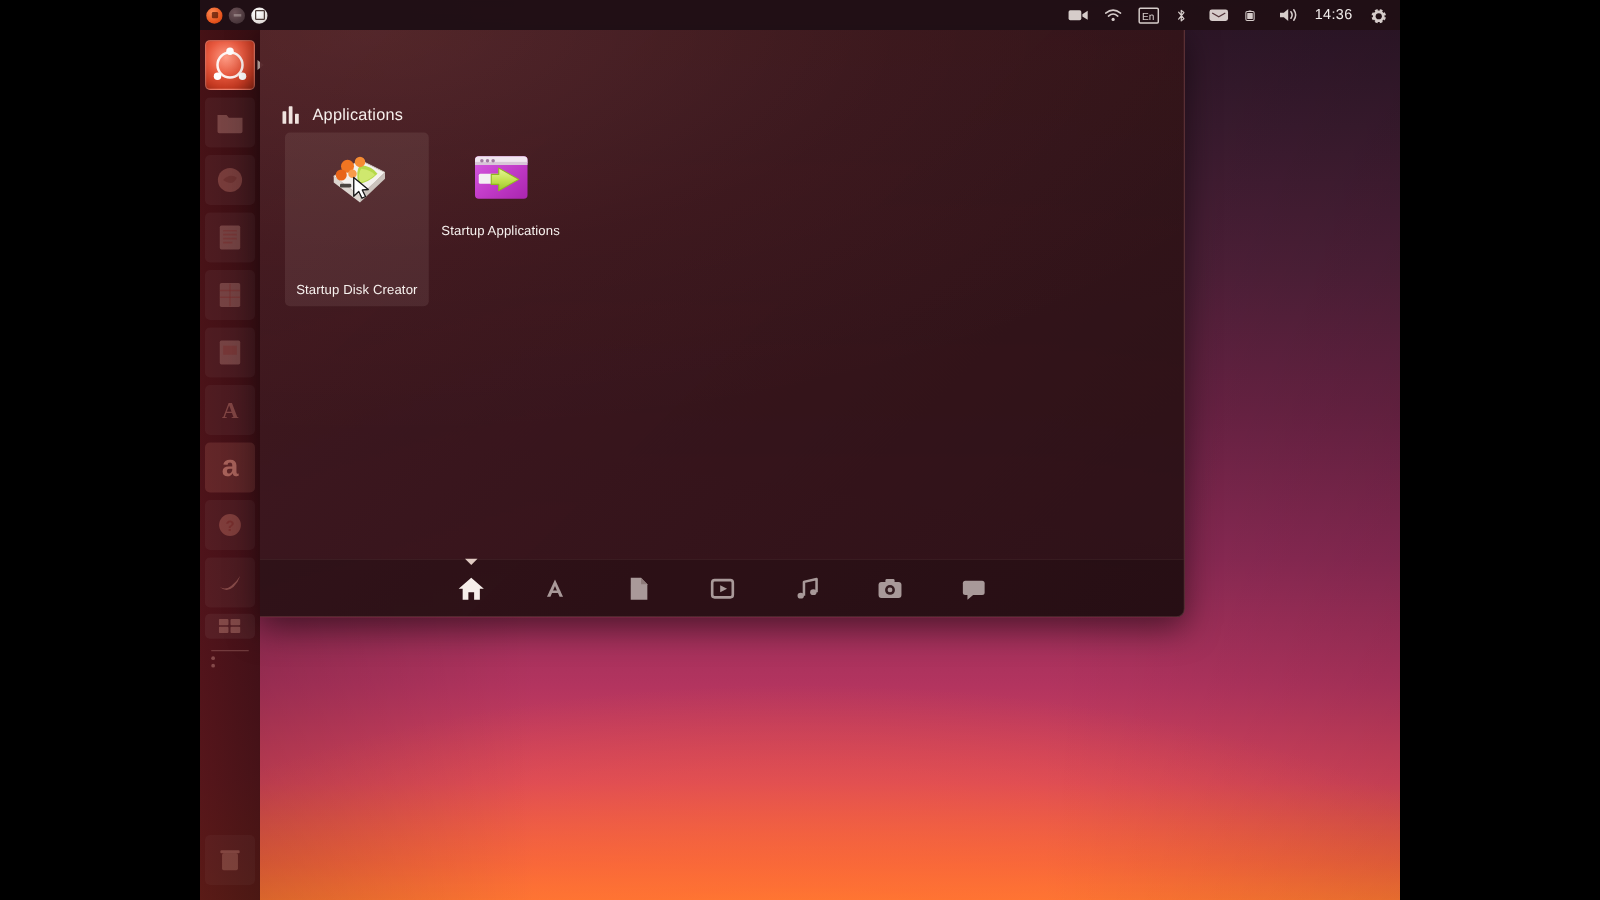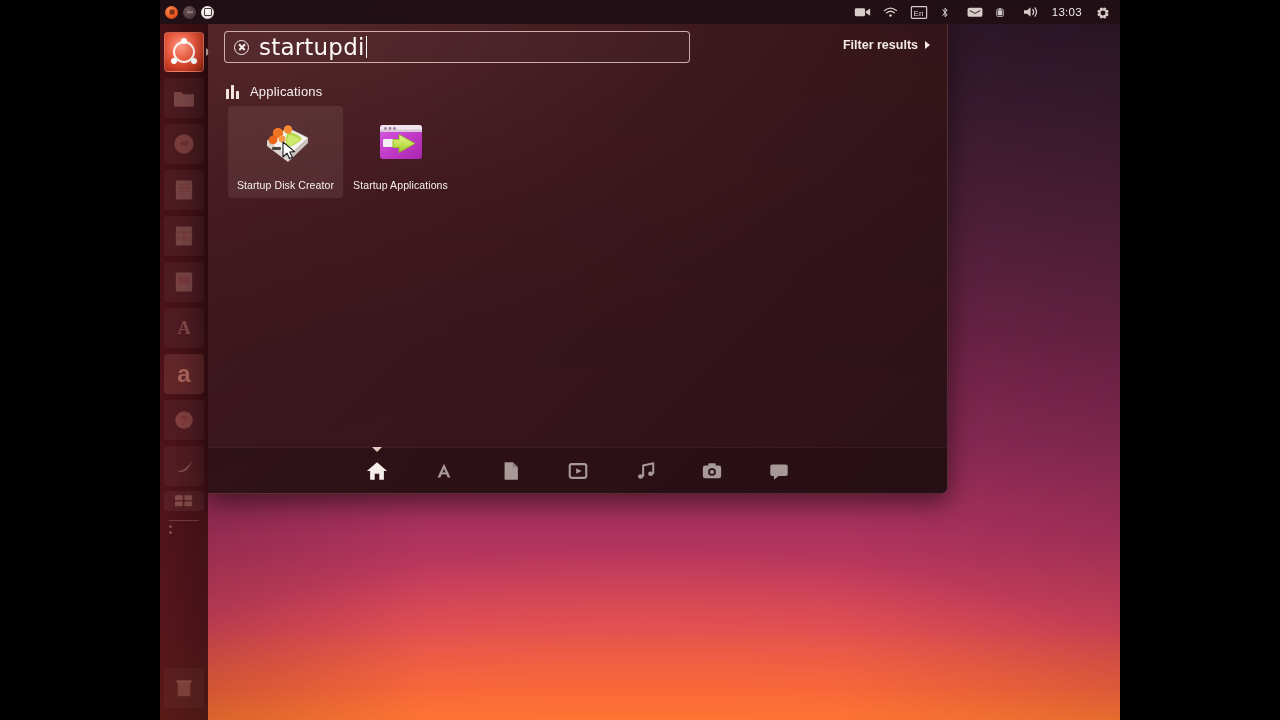--- a/index.html
+++ b/index.html
@@ -153,21 +153,21 @@
   #cat-icon i:nth-child(2){ height:14px; }
   #cat-icon i:nth-child(3){ height:8px; }
   #cat-label { color:#f6efec; font-size:13px; letter-spacing:0.2px; }
 
   
   #results { position:absolute; left:20px; top:82px; display:flex; gap:0; }
   .res {
     width:115px; padding:8px 4px 7px; border-radius:4px;
     display:flex; flex-direction:column; align-items:center; cursor:pointer;
   }
-  .res.active { background:rgba(255,235,225,0.085); }
+  .res.active { background:rgba(255,235,225,0.085);gap:47px; }
   .res-icon { width:56px; height:56px; position:relative; }
   .res-label {
     margin-top:9px; color:#f7f1ee; font-size:10.5px; text-align:center;
     white-space:nowrap; letter-spacing:0.1px;
   }
 
   
   #lensbar {
     position:absolute; left:0; bottom:0; width:740px; height:46px;
     background:rgba(22,9,12,0.30);
@@ -252,21 +252,21 @@
             <rect x="6.3" y="4.4" width="7.4" height="8.2" rx="0.8" fill="#efe7e4"></rect>
           </svg>
         </span>
         <span class="tray-ico">
           <svg viewBox="0 0 20 16" width="18" height="14">
             <path d="M2 6 L5.5 6 L9.5 2.6 L9.5 13.4 L5.5 10 L2 10 Z" fill="#efe7e4"></path>
             <path d="M12 5 Q14.2 8 12 11" stroke="#efe7e4" stroke-width="1.4" fill="none" stroke-linecap="round"></path>
             <path d="M14.6 3.2 Q18 8 14.6 12.8" stroke="#efe7e4" stroke-width="1.4" fill="none" stroke-linecap="round"></path>
           </svg>
         </span>
-        <span id="clock">13:03</span>
+        <span id="clock">14:36</span>
         <span class="tray-ico">
           <svg viewBox="0 0 20 20" width="16" height="16">
             <g fill="#efe7e4">
               <circle cx="10" cy="10" r="7.2"></circle>
             </g>
             <circle cx="10" cy="10" r="3.1" fill="#200f14"></circle>
             <g stroke="#200f14" stroke-width="2.1">
               <line x1="10" y1="1" x2="10" y2="4.2"></line>
               <line x1="10" y1="15.8" x2="10" y2="19"></line>
               <line x1="1" y1="10" x2="4.2" y2="10"></line>
@@ -414,32 +414,20 @@
               <rect x="4" y="6" width="14" height="15" rx="1.5" fill="rgba(255,185,165,0.22)"></rect>
               <rect x="2.5" y="3.5" width="17" height="2.6" rx="1" fill="rgba(255,185,165,0.26)"></rect>
             </svg>
         </div>
       </div>
     </div>
 
     <div id="dash">
       <div id="dash-sheen"></div>
 
-      <div id="search-row">
-        <div id="search-box" title="Search your computer and online sources">
-          <span id="clear-icon"></span>
-          <span id="search-text">startupdi</span>
-            <span id="caret"></span>
-        </div>
-
-        <div id="filter-btn">
-          <span>Filter results</span>
-          <span id="filter-tri"></span>
-        </div>
-      </div>
 
       <div id="cat-head">
         <span id="cat-icon">
           <i></i>
             <i></i>
             <i></i>
         </span>
         <span id="cat-label">Applications</span>
       </div>
 

